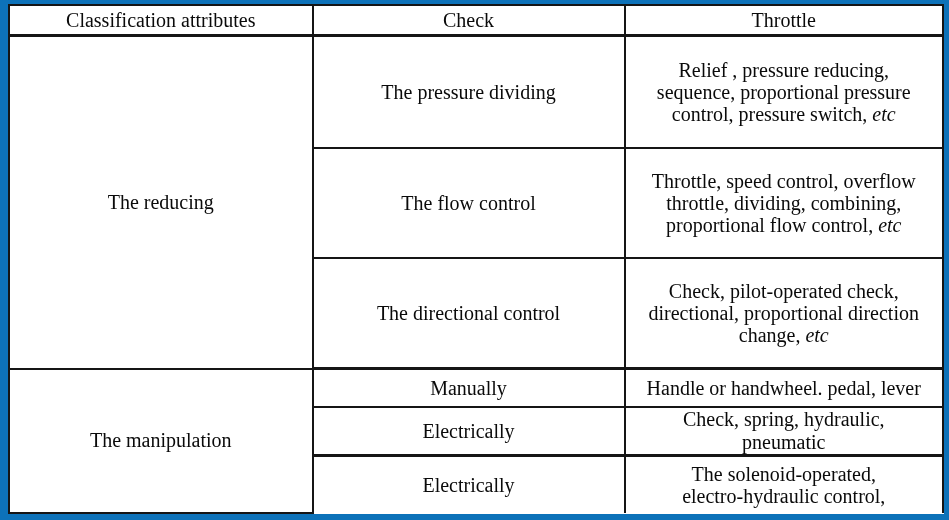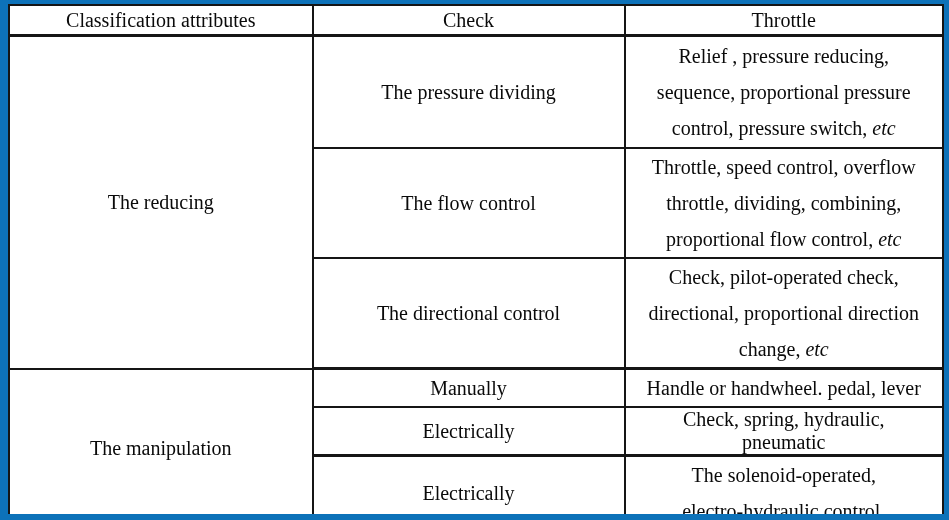--- a/index.html
+++ b/index.html
@@ -36,21 +36,21 @@
   }
   tr.header-row th { height: 28px; border-bottom: 3px solid #151515; }
   tr.r-pressure td { height: 110px; }
   tr.r-flow td { height: 108px; }
   tr.r-directional td { border-bottom: 3px solid #151515; height: 108px; }
   tr.r-manually td { height: 36px; }
   tr.r-mechanically td { height: 34px; border-bottom: 3px solid #151515; }
   tr.r-electrically td { border-bottom: none; text-align: center; }
   td.contents-multi, td.contents-two {
     white-space: pre-line;
-    line-height: 36px;
+    line-height: 22px;
   }
   td.contents-multi i { font-style: italic; }
   .attr-cell { font-size: 17px; }
 </style>
 </head>
 <body>
 
 <div class="frame">
   <table class="cls">
     <colgroup>

